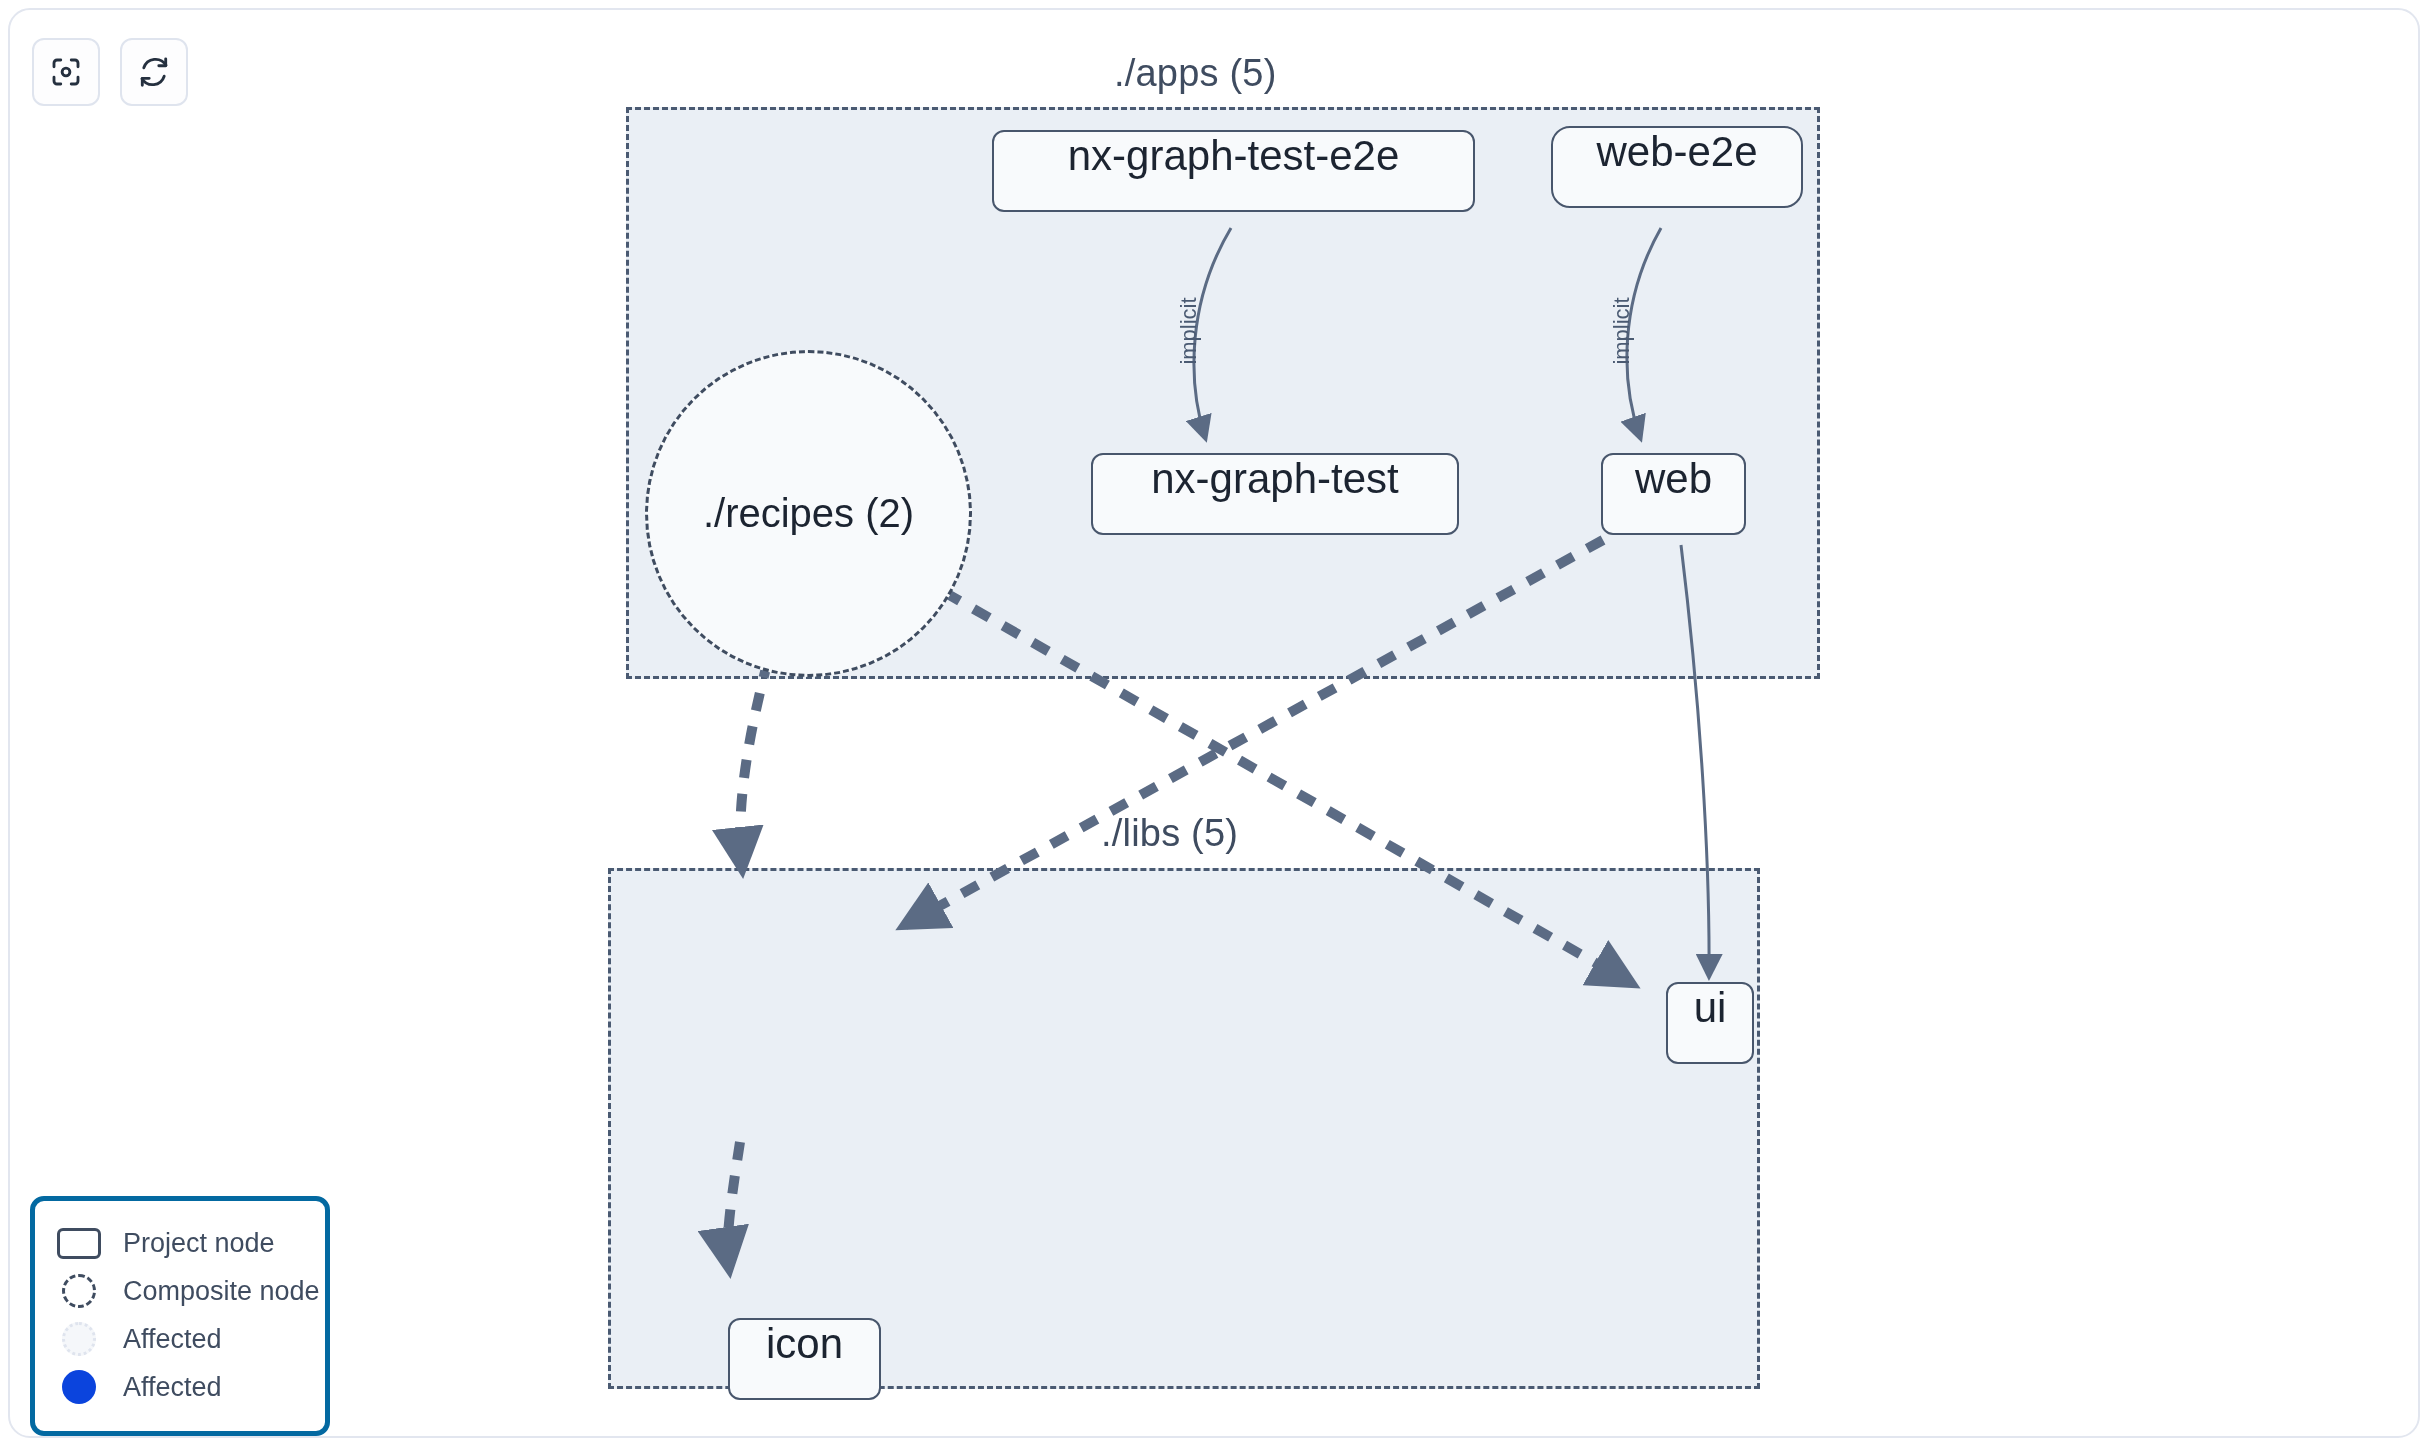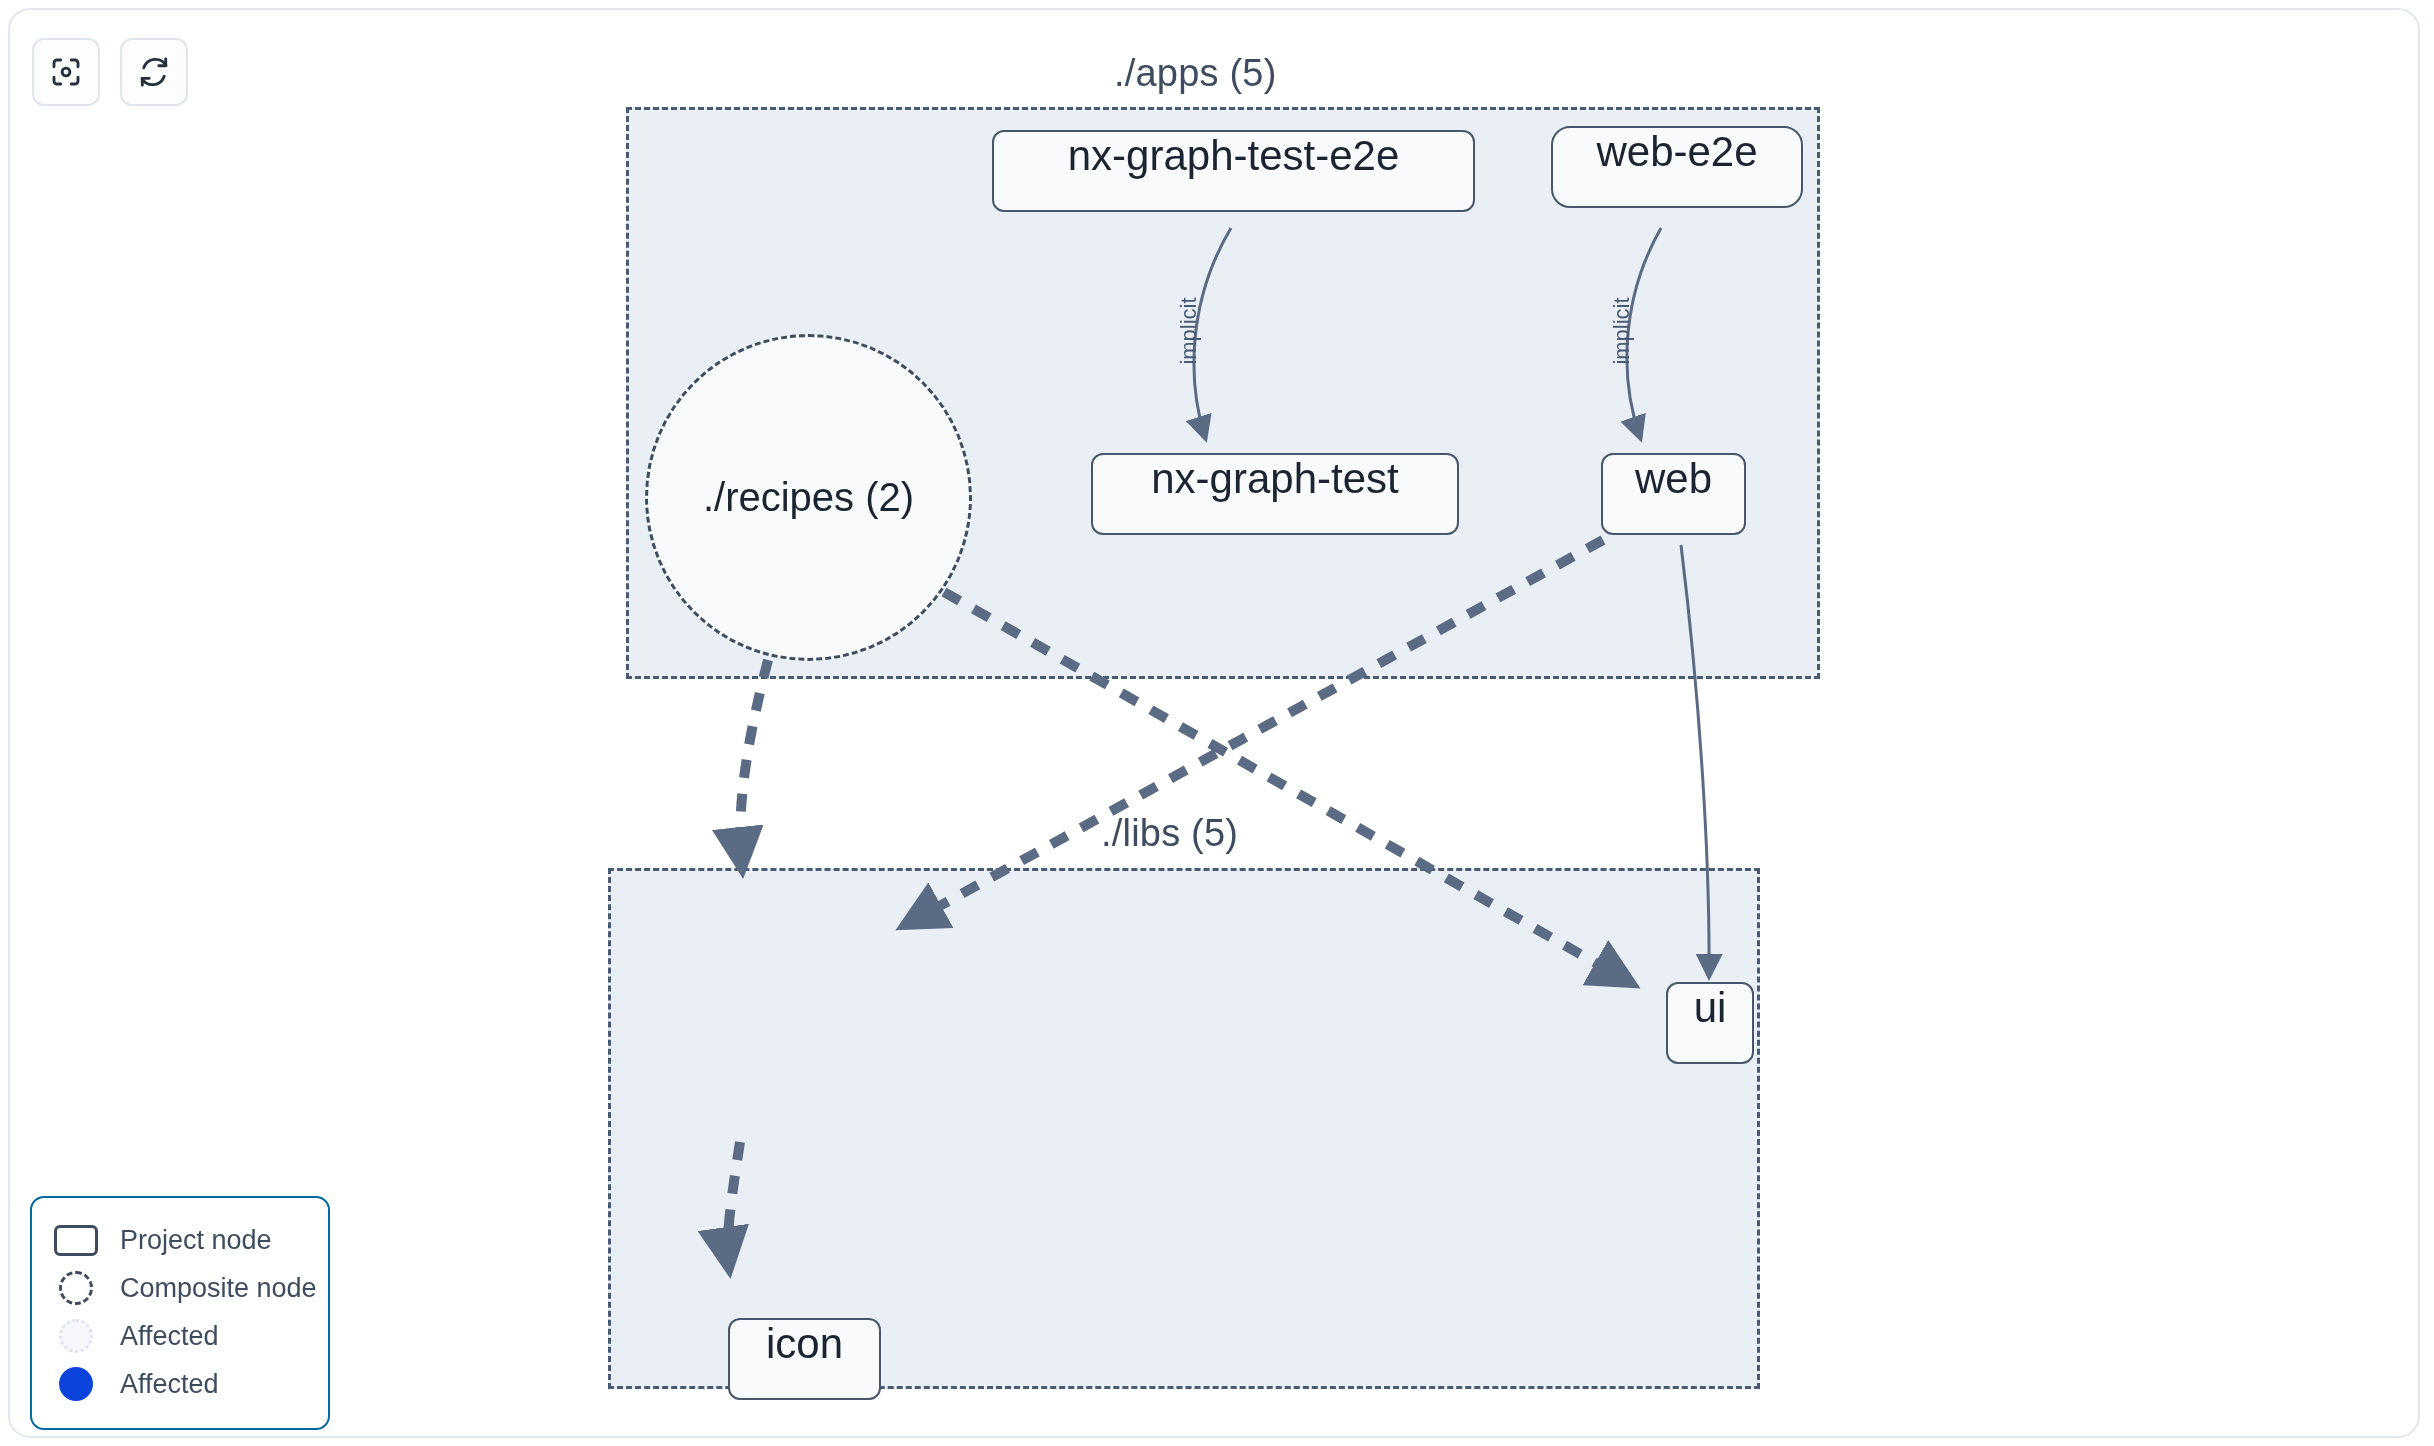--- a/index.html
+++ b/index.html
@@ -129,21 +129,21 @@
     white-space: nowrap;
     transform-origin: center center;
   }
 
   
   .legend {
     position: absolute;
     left: 30px;
     top: 1196px;
     width: 300px;
-    border: 2px solid #0369a1;
+    border: 5px solid #0369a1;
     border-radius: 14px;
     background: #ffffff;
     padding: 18px 22px 20px 22px;
     box-sizing: border-box;
     z-index: 45;
     text-align: right;
   }
   .legend-row {
     display: flex;
     align-items: center;
@@ -262,21 +262,21 @@
     <div class="edge-label" style="left:1588px; top:318px; transform: rotate(-90deg);">implicit</div>
 
     <div class="node-rect" style="left:992px; top:130px; width:483px; height:82px;">
       <span>nx-graph-test-e2e</span>
     </div>
 
     <div class="node-rect" style="left:1551px; top:126px; width:252px; height:82px;border-radius:19px;">
       <span>web-e2e</span>
     </div>
 
-    <div class="node-circle" style="left:645px; top:334px; width:327px; height:327px;">
+    <div class="node-circle" style="left:645px; top:350px; width:327px; height:327px;">
       <span>./recipes (2)</span>
     </div>
 
     <div class="node-rect" style="left:1091px; top:453px; width:368px; height:82px;">
       <span>nx-graph-test</span>
     </div>
 
     <div class="node-rect" style="left:1601px; top:453px; width:145px; height:82px;">
       <span>web</span>
     </div>

